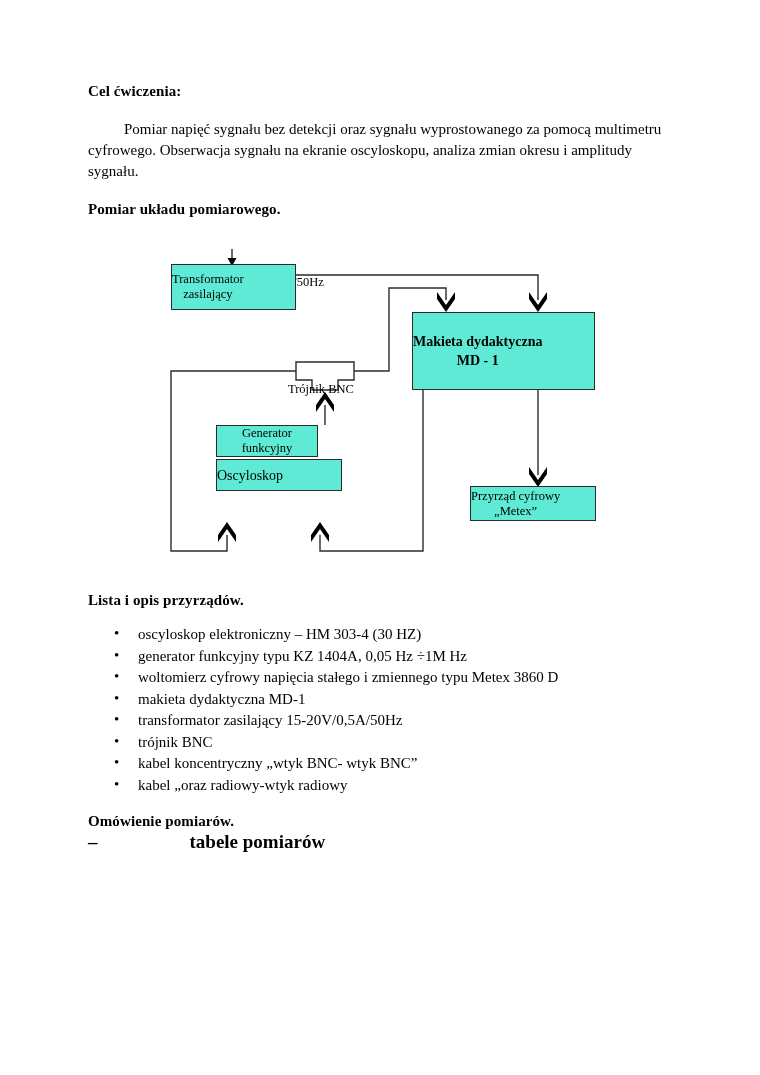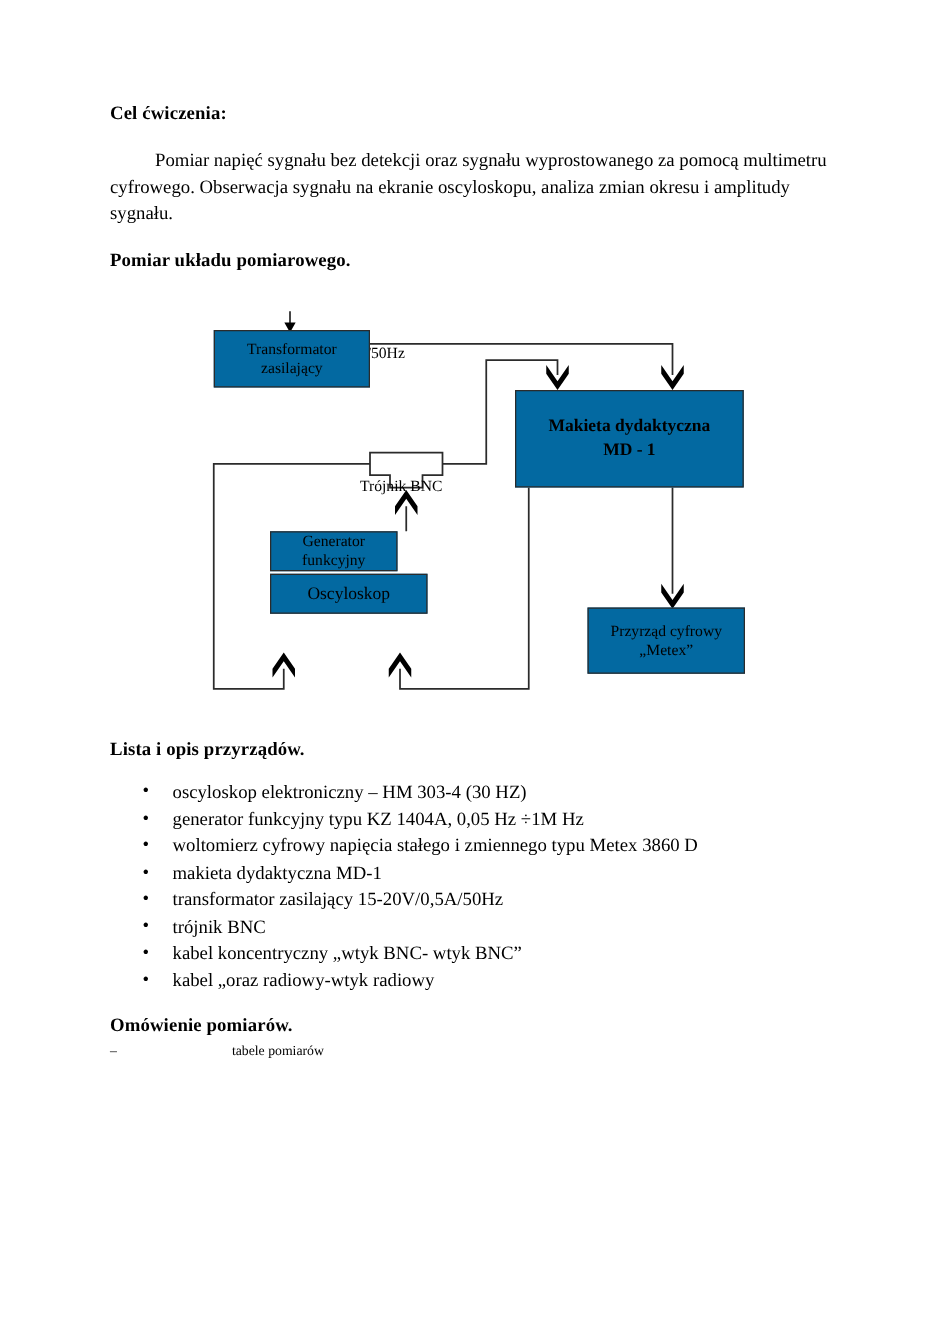--- a/index.html
+++ b/index.html
@@ -60,42 +60,43 @@
   ul.kit-list li::before {
     content: "\2022";
     position: absolute;
     left: 26px;
     top: -1px;
     font-size: 15px;
     line-height: 21.5px;
   }
 
   .dash-row {
-    font-size: 11px;
+    font-size: 19px;
     line-height: 21px;
     white-space: pre;
+    font-weight: bold;
   }
 
   
   #schematic {
     position: absolute;
     left: 0;
     top: 0;
     width: 760px;
     height: 1075px;
     pointer-events: none;
   }
   .dbox {
     position: absolute;
     border: 1.4px solid #2b2b2b;
-    background: #0369a1;
+    background: #5eead4;
     box-sizing: border-box;
     display: flex;
     align-items: center;
-    justify-content: center;
+    justify-content: flex-start;
     text-align: center;
     font-size: 12.5px;
     line-height: 15px;
     font-family: "Liberation Serif", "DejaVu Serif", serif;
   }
   .dbox.bold { font-weight: bold; font-size: 14px; line-height: 19px; }
   .dlabel {
     position: absolute;
     font-size: 12.5px;
     line-height: 15px;
@@ -173,21 +174,21 @@
     </div>
 
     <div class="dbox" style="left:216px; top:425px; width:102px; height:32px;">
       <span>Generator funkcyjny</span>
     </div>
 
     <div class="dbox" style="left:216px; top:459px; width:126px; height:32px; font-size:14px;">
       <span>Oscyloskop</span>
     </div>
 
-    <div class="dbox" style="left:470px; top:486px; width:126px; height:53px;font-family:Liberation Serif, serif;">
+    <div class="dbox" style="left:470px; top:486px; width:126px; height:35px;font-family:Liberation Serif, serif;">
       <span>
         <span>Przyrząd cyfrowy</span><br>
         <span>„Metex”</span>
       </span>
     </div>
   </div>
 
   <div class="doc-body">
 
     <p class="heading">Cel ćwiczenia:</p>

